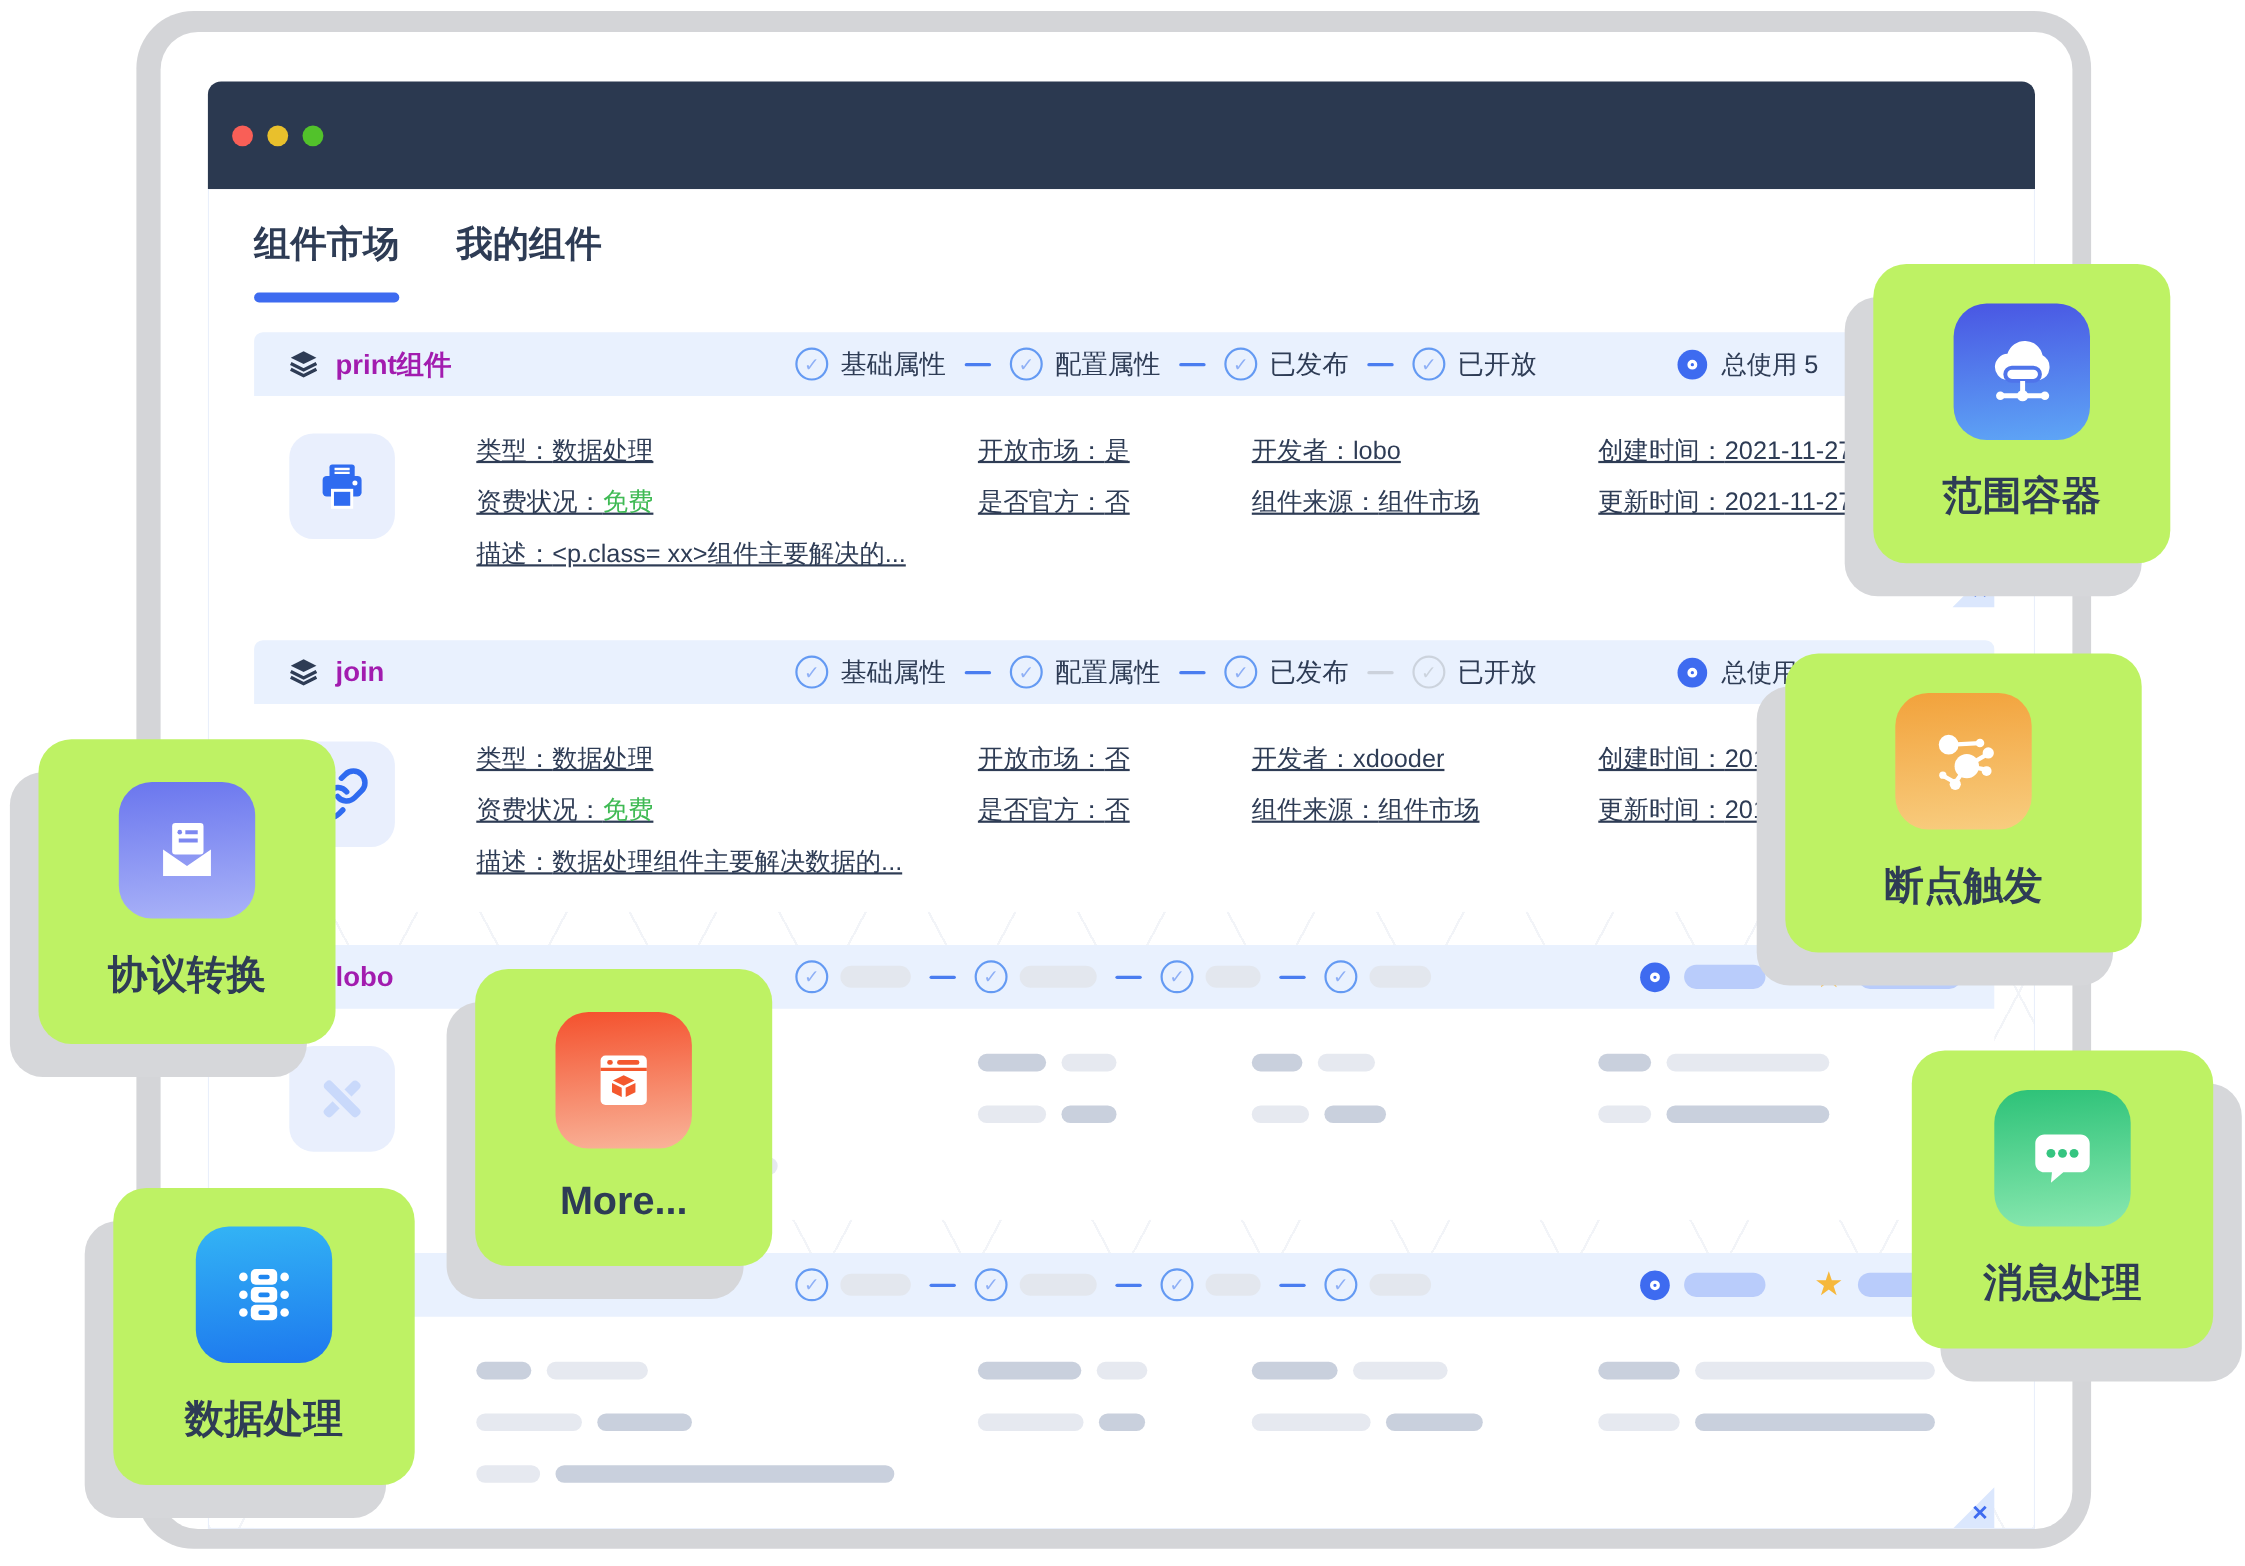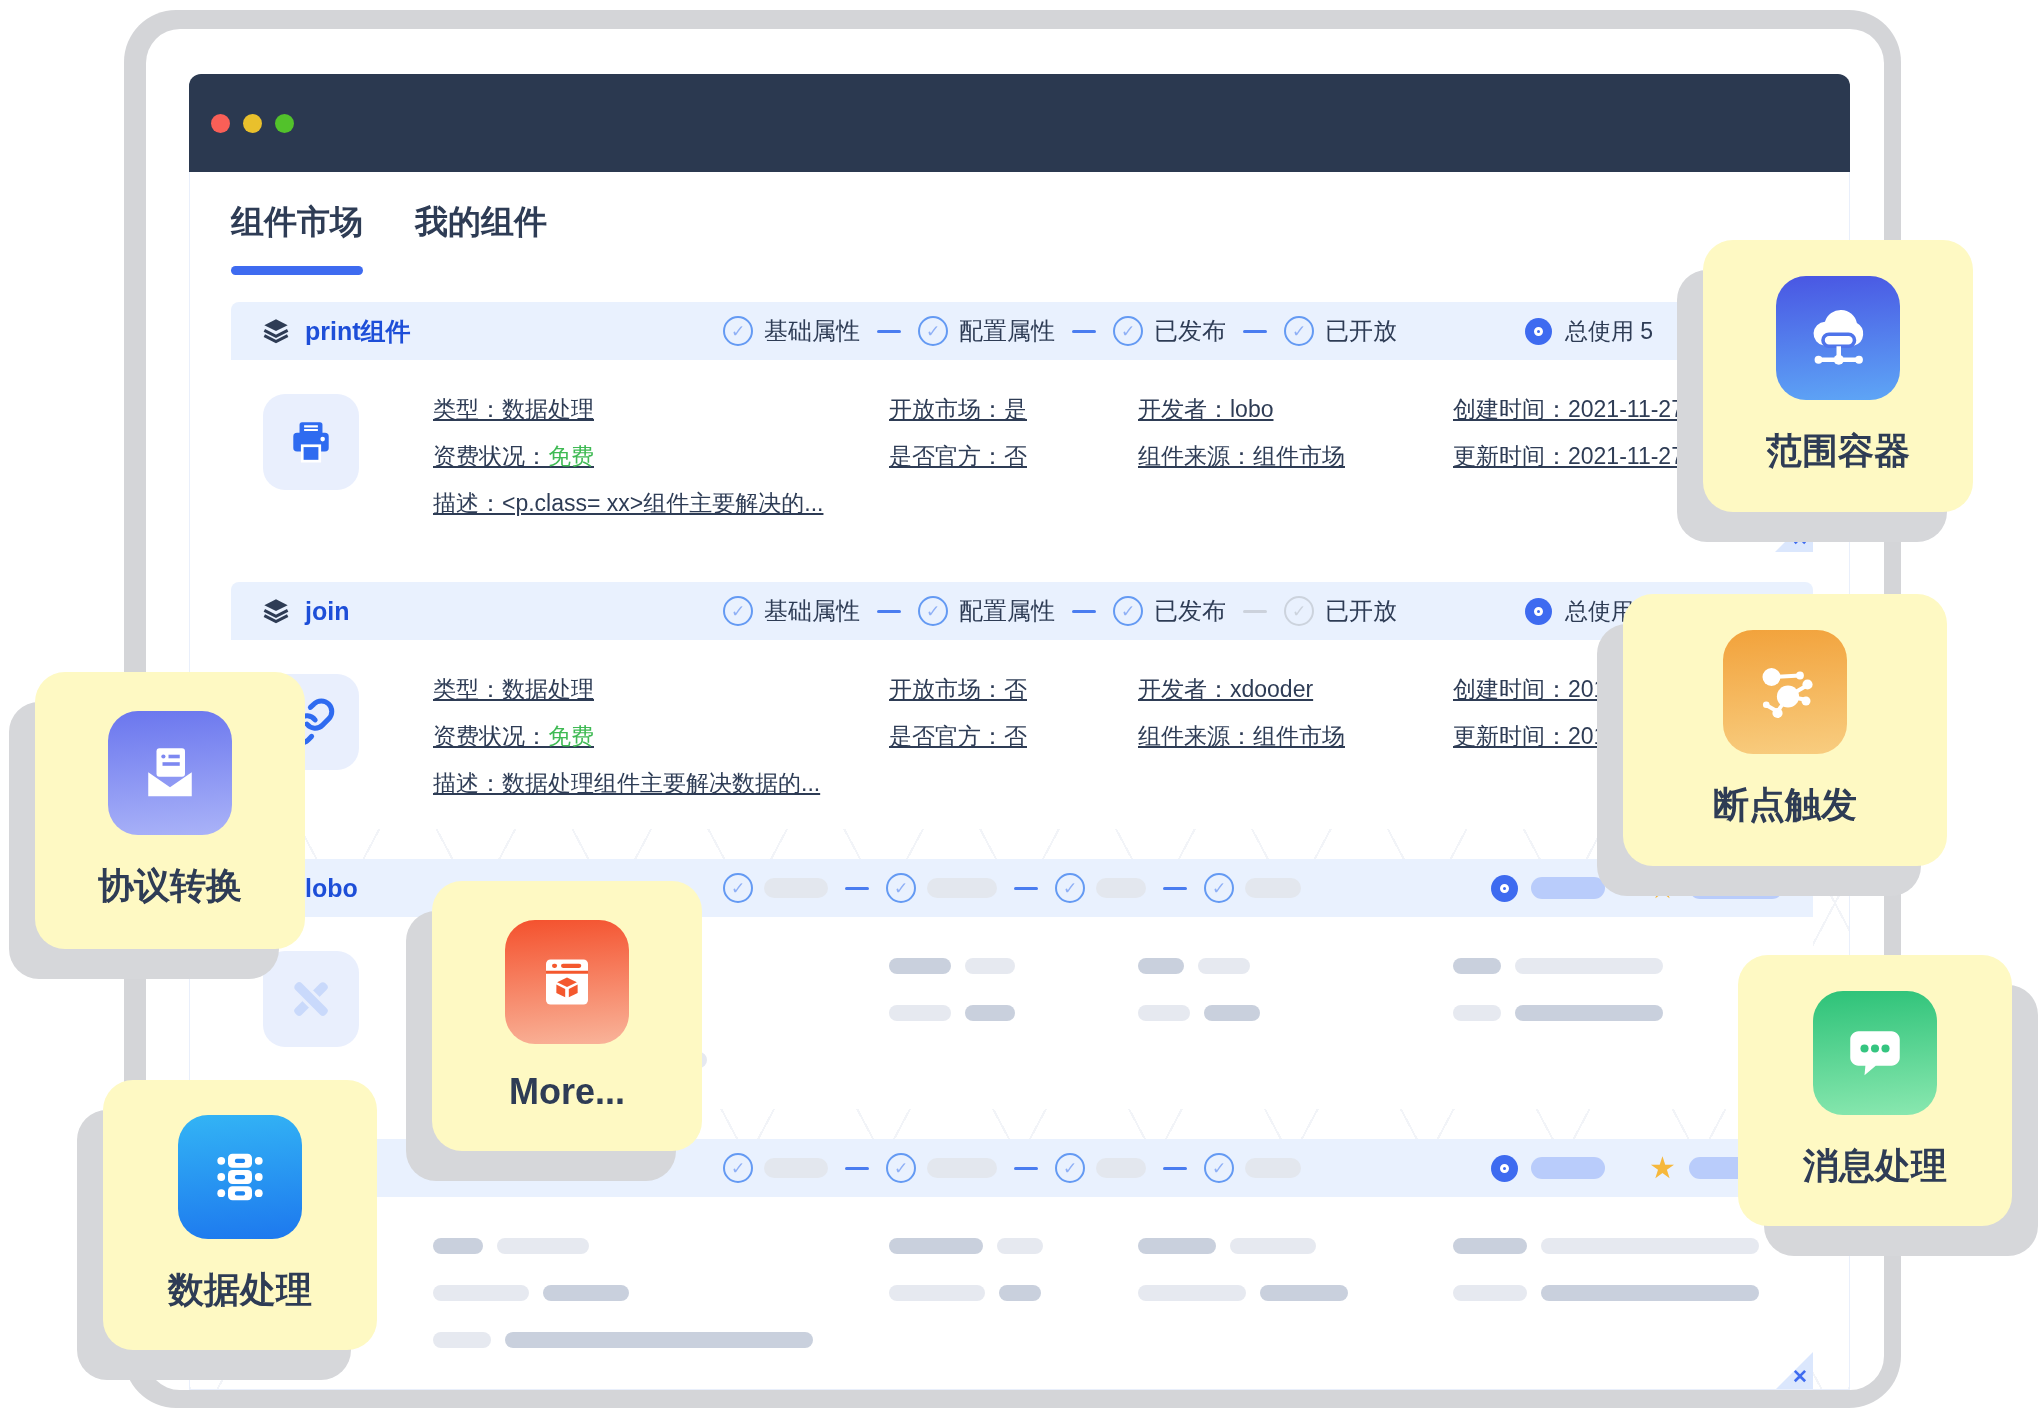--- a/index.html
+++ b/index.html
@@ -33,21 +33,21 @@
   
   .card { position:absolute; left:41px; width:1582px; background:#ffffff; z-index:1; }
   #card1 { top:130px; height:250px; }
   #card2 { top:410px; height:247px; }
   #card3 { top:687px; height:250px; }
   #card4 { top:967px; height:251px; }
 
   .card-header { height:58px; background:#e9f1fe; border-radius:8px 8px 0 0;
                  display:flex; align-items:center; padding:0 30px; }
   .card-title { display:flex; align-items:center; gap:14px; width:462px; }
-  .card-name  { font-size:25px; font-weight:bold; color:#1d4ed8; }
+  .card-name  { font-size:25px; font-weight:bold; color:#a21caf; }
 
   .steps { display:flex; align-items:center; }
   .step  { display:flex; align-items:center; gap:11px; }
   .step-label { font-size:24px; color:#2e3c55; white-space:nowrap; }
   .dash { width:24px; height:3px; border-radius:2px; background:#4a7df0; margin:0 17px; }
   .dash.gray { background:#ccd2dc; }
   .ckc { width:30px; height:30px; border-radius:50%; border:2px solid #649af3; color:#8fb0f6;
          display:flex; align-items:center; justify-content:center; font-size:17px; flex-shrink:0;
          background:transparent; }
   .ckc.gray { border-color:#ccd3dd; color:#ccd3dd; }
@@ -73,21 +73,21 @@
   .p-dark { background:#c9d0dd; } .p-light{ background:#e6e9f0; }
   .hpill { height:20px; border-radius:10px; background:#e3e7ee; }
   .bpill { height:22px; border-radius:11px; background:#b9ccfb; }
   .gap10 { margin-right:14px; }
 
   .fold { position:absolute; right:0; bottom:0; width:0; height:0;
           border-left:38px solid transparent; border-bottom:38px solid #dbe7fd; }
   .fold-x { position:absolute; right:5px; bottom:2px; color:#3e6bf0; font-size:19px; font-weight:bold; }
 
   
-  .fcard { position:absolute; background:#fef9c3; border-radius:30px; z-index:10;
+  .fcard { position:absolute; background:#bef264; border-radius:30px; z-index:10;
            display:flex; flex-direction:column; align-items:center; justify-content:center; gap:27px;
            box-shadow:-26px 30px 0 #d6d7da; cursor:pointer; }
   .fcard.shadow-right { box-shadow:26px 30px 0 #d6d7da; }
   .fc-icon { width:124px; height:124px; border-radius:30px;
              display:flex; align-items:center; justify-content:center; }
   .fc-label { font-size:36px; font-weight:bold; color:#2e3c55; }
   #fc-scope      { left:1703px; top:240px;  width:270px; height:272px; }
   #fc-breakpoint { left:1623px; top:594px;  width:324px; height:272px; }
   #fc-protocol   { left:35px;   top:672px;  width:270px; height:277px; }
   #fc-data       { left:103px;  top:1080px; width:274px; height:270px; }

